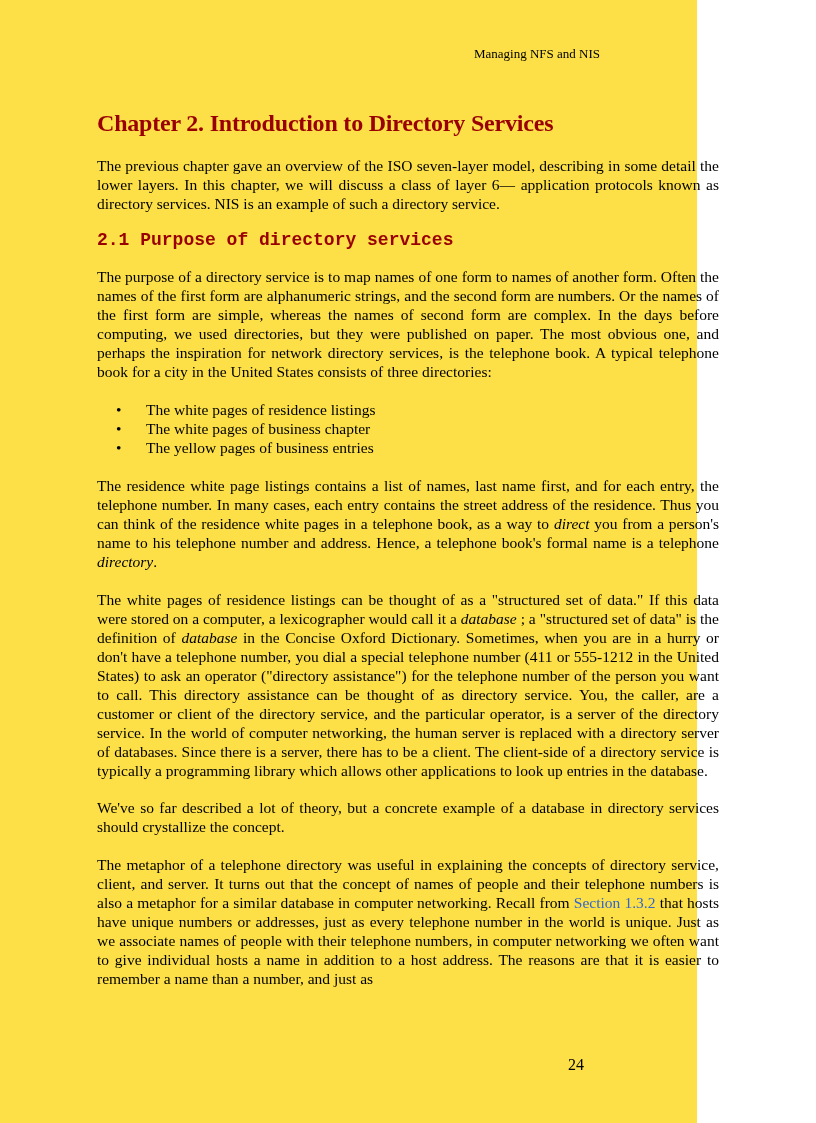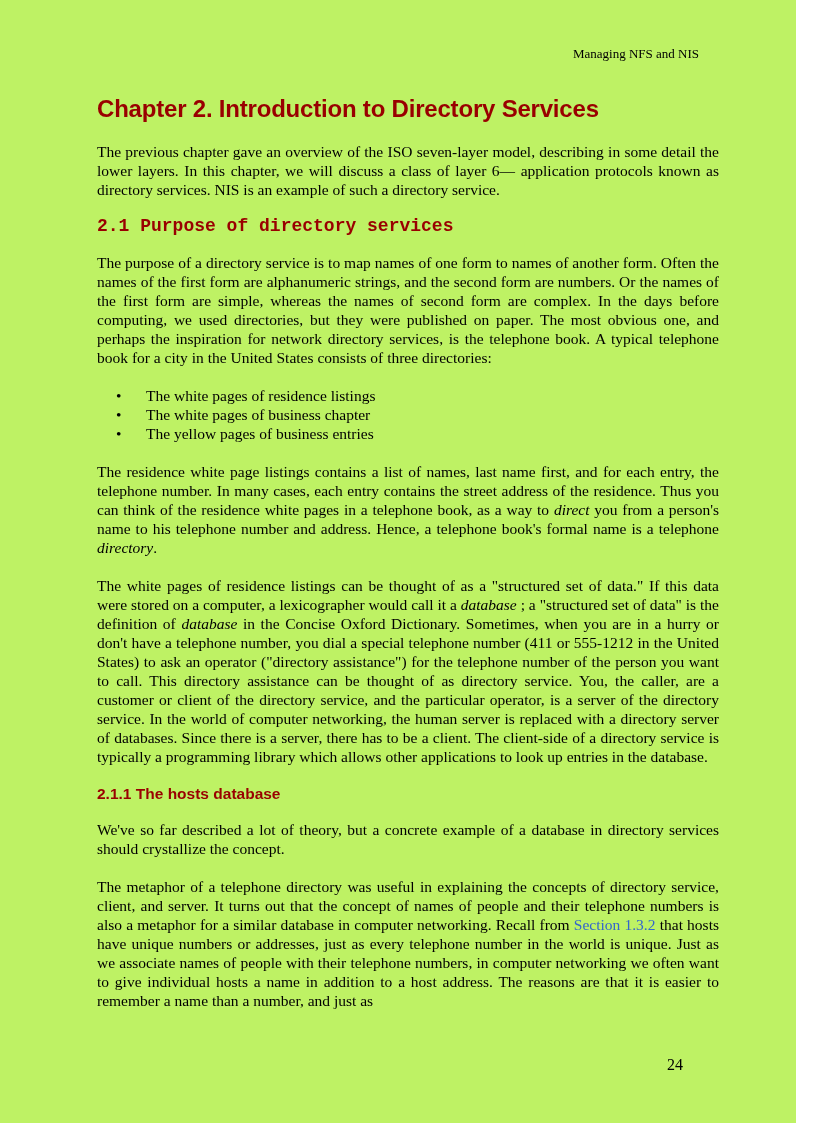--- a/index.html
+++ b/index.html
@@ -1,26 +1,26 @@
 <!DOCTYPE html>
 <html><head>
 <meta charset="utf-8">
 <style>
   html, body { margin: 0; padding: 0; background: #ffffff; }
   body { width: 816px; height: 1123px; position: relative; overflow: hidden; }
-  .page { position: absolute; left: 0; top: 0; width: 796px; height: 1123px; background: #bef264; }
+  .page { position: absolute; left: 0; top: 0; width: 697px; height: 1123px; background: #fde047; }
   .running-header {
     position: absolute; right: 97px; top: 46px;
     font-family: "Liberation Serif", serif; font-size: 13px; color: #000;
   }
   .content { position: absolute; left: 97px; width: 622px; top: 91px;
     font-family: "Liberation Serif", serif; font-size: 15.5px; line-height: 19px; color: #000; }
   h1.chapter {
-    font-family: Liberation Sans, sans-serif; font-weight: bold; color: #990000;
-    font-size: 24px; line-height: 32px; margin: 2px 0 17px 0; letter-spacing: -0.2px;
+    font-family: Liberation Serif, serif; font-weight: bold; color: #990000;
+    font-size: 24px; line-height: 32px; margin: 16px 0 17px 0; letter-spacing: -0.2px;
   }
   h2.section {
     font-family: Liberation Mono, monospace; font-weight: bold; color: #990000;
     font-size: 18px; line-height: 22px; margin: 0 0 16px 0;
   }
   h3.subsection {
     font-family: "Liberation Sans", sans-serif; font-weight: bold; color: #990000;
     font-size: 15.5px; line-height: 20px; margin: 0 0 16px 0;
   }
   p { margin: 0 0 19px 0; text-align: justify; }
@@ -50,20 +50,19 @@
     <ul class="bullets">
       <li>The white pages of residence listings</li>
       <li>The white pages of business chapter</li>
       <li>The yellow pages of business entries</li>
     </ul>
 
     <p><span>The residence white page listings contains a list of names, last name first, and for each entry, the telephone number. In many cases, each entry contains the street address of the residence. Thus you can think of the residence white pages in a telephone book, as a way to </span><em>direct</em><span> you from a person's name to his telephone number and address. Hence, a telephone book's formal name is a telephone </span><em>directory</em><span>.</span></p>
 
     <p style="margin-bottom:18px;"><span>The white pages of residence listings can be thought of as a "structured set of data." If this data were stored on a computer, a lexicographer would call it a </span><em>database</em><span> ; a "structured set of data" is the definition of </span><em>database</em><span> in the Concise Oxford Dictionary. Sometimes, when you are in a hurry or don't have a telephone number, you dial a special telephone number (411 or 555-1212 in the United States) to ask an operator ("directory assistance") for the telephone number of the person you want to call. This directory assistance can be thought of as directory service. You, the caller, are a customer or client of the directory service, and the particular operator, is a server of the directory service. In the world of computer networking, the human server is replaced with a directory server of databases. Since there is a server, there has to be a client. The client-side of a directory service is typically a programming library which allows other applications to look up entries in the database.</span></p>
 
-    <h3 class="subsection">2.1.1 The hosts database</h3>
     <p>We've so far described a lot of theory, but a concrete example of a database in directory services should crystallize the concept.</p>
 
     <p><span>The metaphor of a telephone directory was useful in explaining the concepts of directory service, client, and server. It turns out that the concept of names of people and their telephone numbers is also a metaphor for a similar database in computer networking. Recall from </span><a class="xref" href="#">Section 1.3.2</a><span> that hosts have unique numbers or addresses, just as every telephone number in the world is unique. Just as we associate names of people with their telephone numbers, in computer networking we often want to give individual hosts a name in addition to a host address. The reasons are that it is easier to remember a name than a number, and just as</span></p>
   </div>
 
   <div class="page-number">24</div>
 </div>
 
 </body></html>

